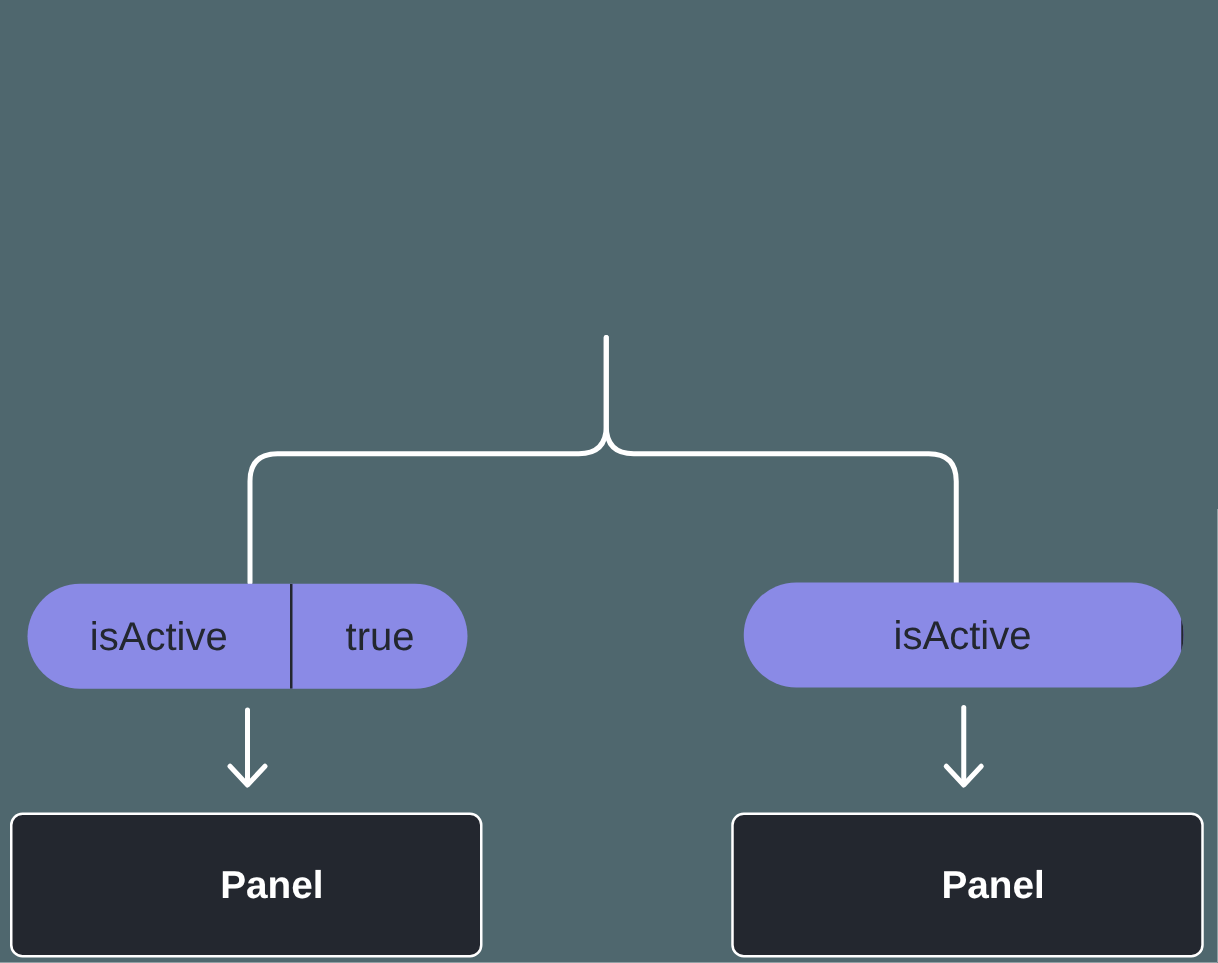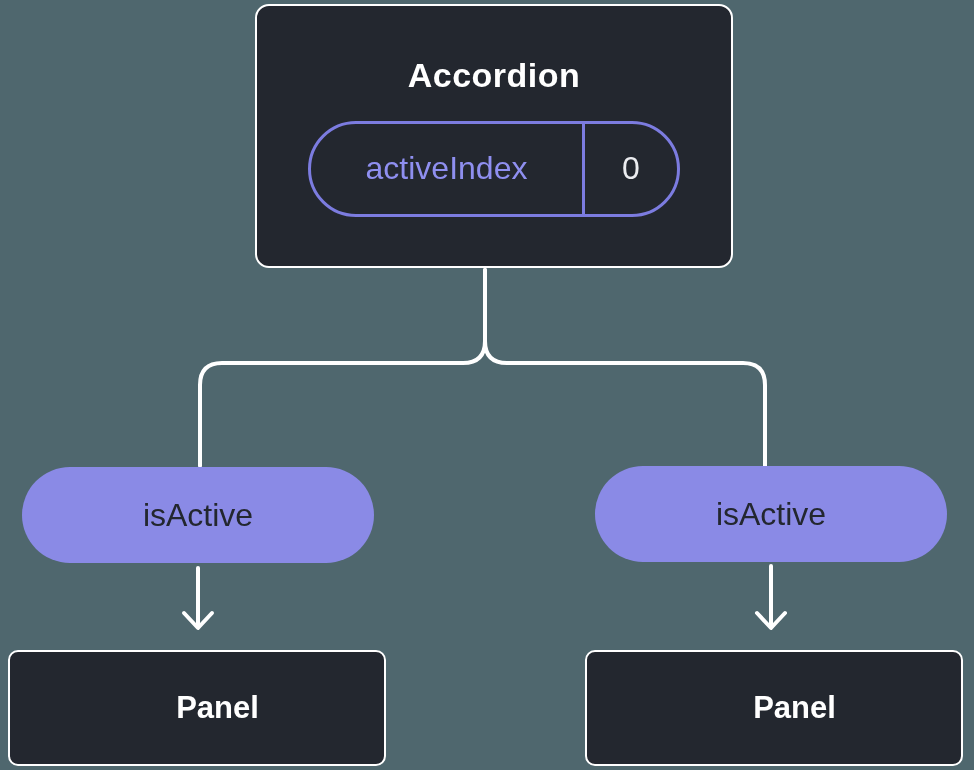--- a/index.html
+++ b/index.html
@@ -75,24 +75,23 @@
     border: 3px solid var(--pill_stroke, #7f7fe0);
     background: transparent;
   }
   .outline .prop-name { flex: 1 1 auto; color: var(--prop_text, #8f8ff0); }
   .outline .divider   { width: 3px; background: var(--pill_stroke, #7f7fe0); }
   .outline .prop-value{ width: 92px; color: var(--value_text, #ebecf0); }
 
   .filled {
     position: absolute;
     width: 352px;
-    height: 96px;
+    height: 84px;
     background: var(--pill_fill, #8a8ae6);
     color: var(--dark_text, #23272f);
-    flex-direction: column;
   }
   .filled .prop-name  { flex: 3; }
   .filled .divider    { width: 2px; background: var(--dark_text, #23272f); }
   .filled .prop-value { flex: 2; }
 
   .pill-left  { left: 22px;  top: 467px; }
   .pill-right { left: 595px; top: 466px; }
 
   .panel {
     width: 378px;
@@ -119,32 +118,25 @@
     <g>
       <path d="M 198 568 L 198 626"></path>
       <path d="M 184 613 L 198 628 L 212 613"></path>
     </g>
     <g>
       <path d="M 771 566 L 771 626"></path>
       <path d="M 757 613 L 771 628 L 785 613"></path>
     </g>
   </svg>
 
-  <div class="node root">
-    <div class="node-title">Accordion</div>
-    <div class="prop-pill outline">
-      <span class="seg prop-name">activeIndex</span>
-      <span class="divider"></span>
-      <span class="seg prop-value">0</span>
-    </div>
-  </div>
 
   <div class="prop-pill filled pill-left">
     <span class="seg prop-name">isActive</span>
     <span class="divider"></span>
+    <span class="seg prop-value">true</span>
   </div>
 
   <div class="prop-pill filled pill-right">
     <span class="seg prop-name">isActive</span>
     <span class="divider"></span>
   </div>
 
   <div class="node panel panel-left">
     <span>Panel</span>
   </div>

